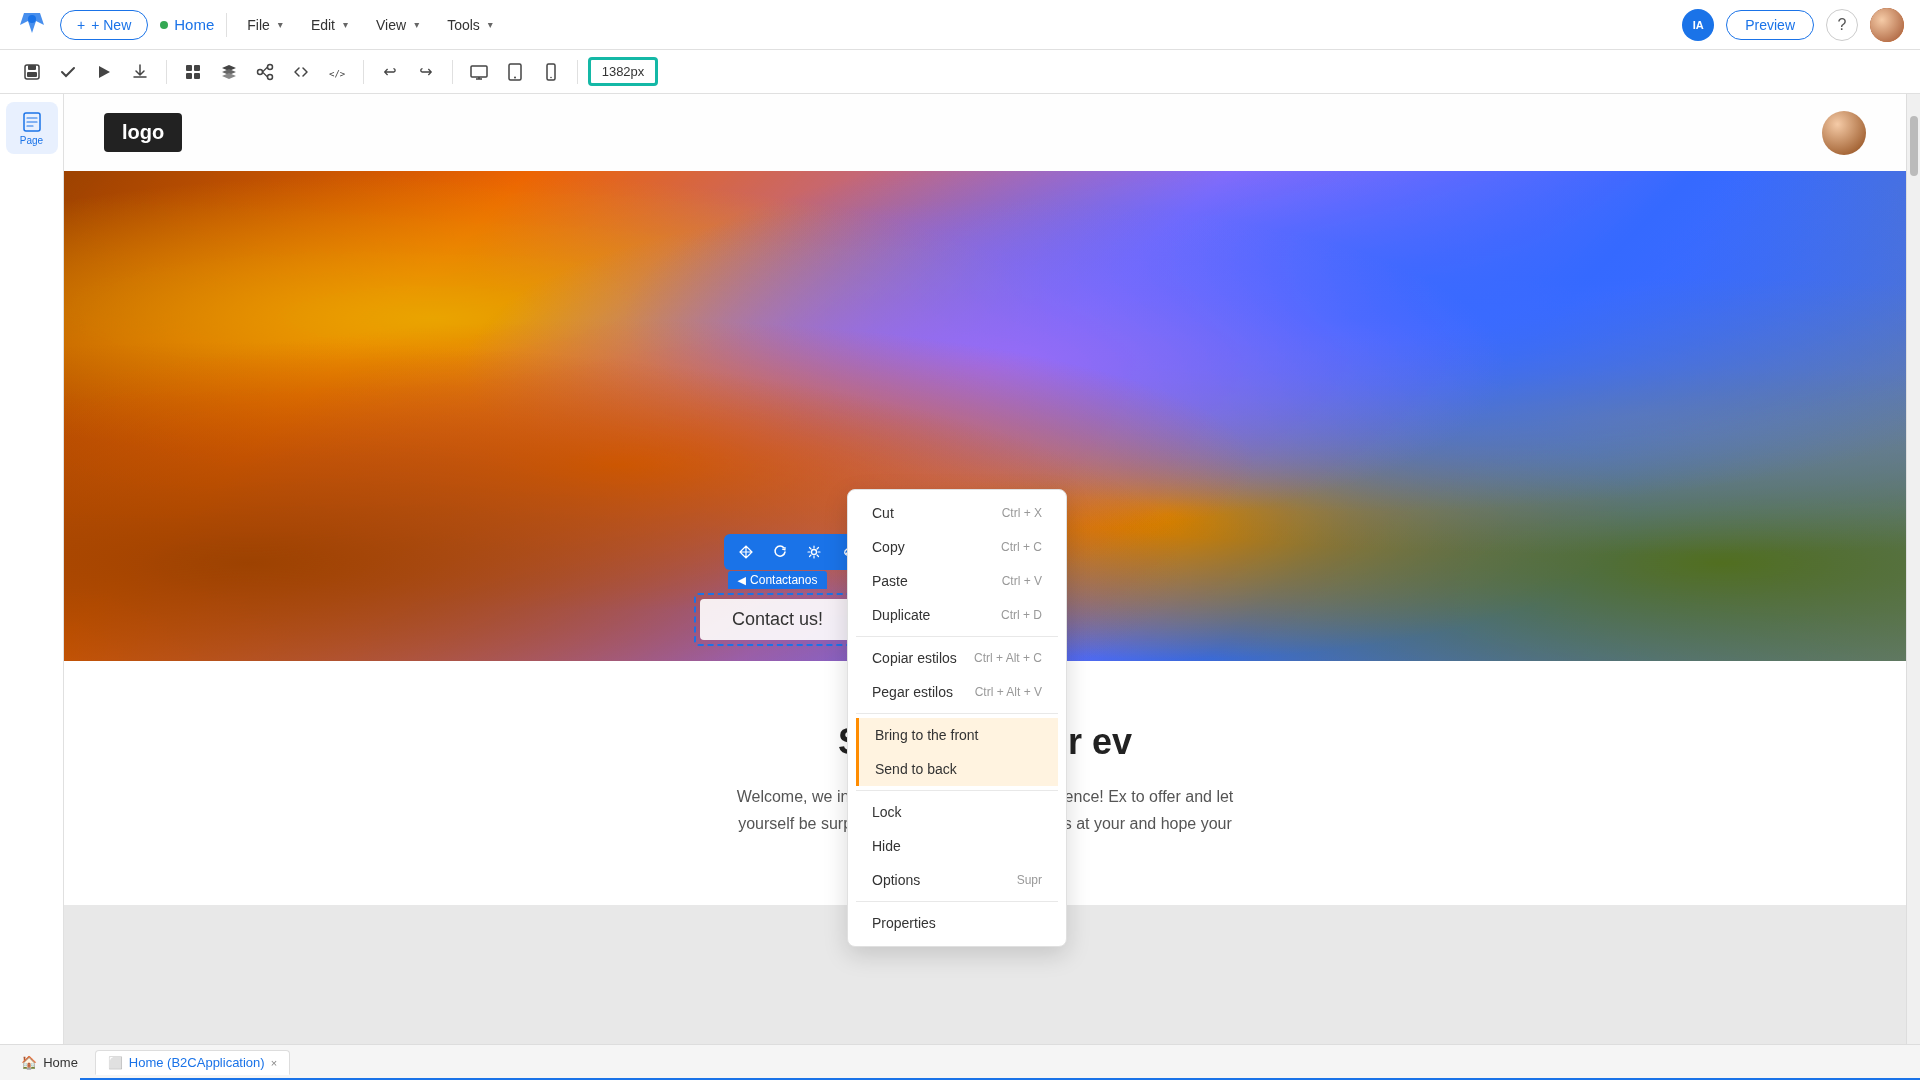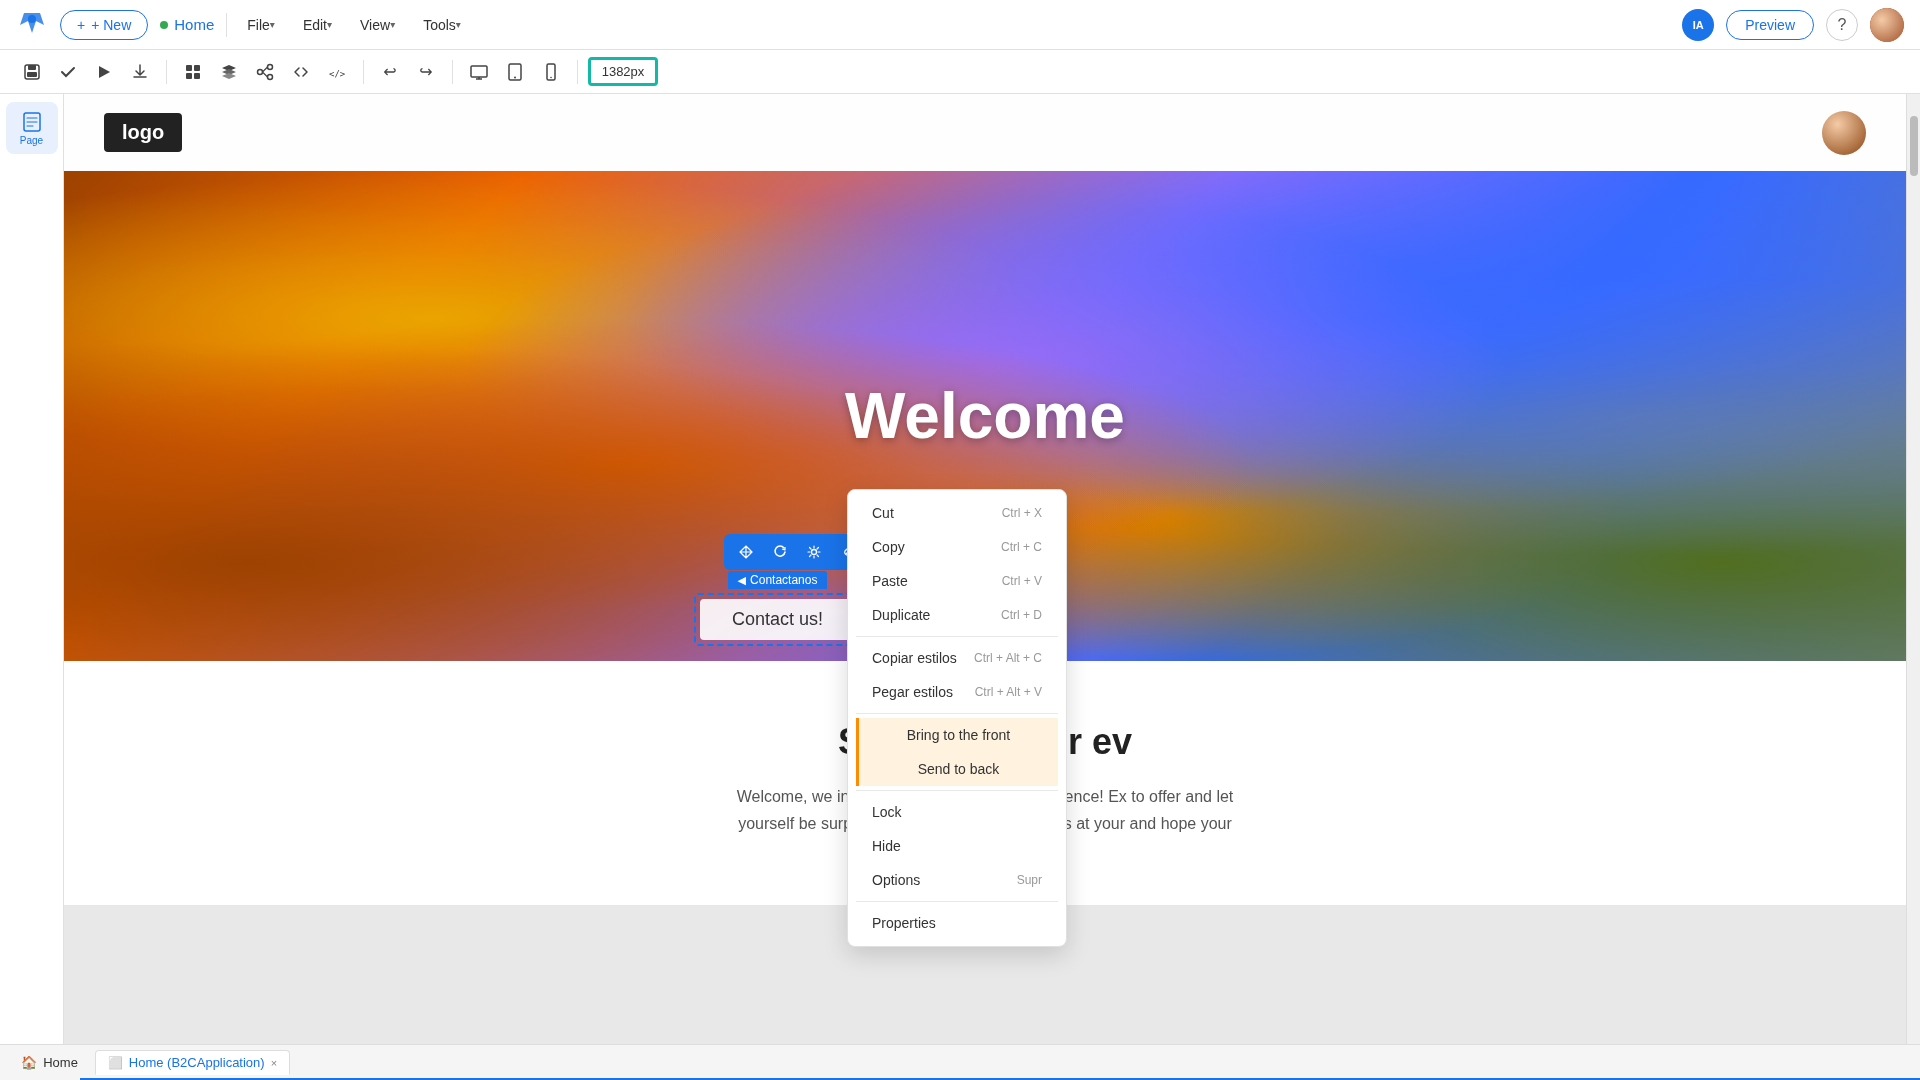--- a/index.html
+++ b/index.html
@@ -17,21 +17,21 @@
       padding: 6px 16px; border-radius: 20px; font-size: 14px; font-weight: 500;
       cursor: pointer;
     }
     .home-tab {
       display: flex; align-items: center; gap: 6px;
       color: #1a73e8; font-size: 15px; font-weight: 500;
     }
     .home-dot { width: 8px; height: 8px; background: #34a853; border-radius: 50%; }
     .top-sep { width: 1px; height: 24px; background: #e0e0e0; }
     .top-menu-item {
-      display: flex; align-items: center; gap: 0;
+      display: flex; align-items: center; gap: 8px;
       color: #333; font-size: 14px; cursor: pointer; padding: 4px 8px;
     }
     .chevron { font-size: 10px; color: #666; }
     .spacer { flex: 1; }
     .ia-btn {
       width: 32px; height: 32px; border-radius: 50%; background: #1a73e8;
       color: white; font-size: 11px; font-weight: 700; display: flex; align-items: center; justify-content: center;
       cursor: pointer;
     }
     .preview-btn {
@@ -196,21 +196,21 @@
       position: absolute; top: 395px; left: 783px;
       background: #fff; border: 1px solid #e0e0e0; border-radius: 8px;
       box-shadow: 0 8px 24px rgba(0,0,0,0.15); min-width: 220px; z-index: 200;
       padding: 6px 8px; overflow: hidden;
     }
     .ctx-item {
       display: flex; align-items: center; justify-content: space-between;
       padding: 9px 16px; font-size: 14px; color: #333; cursor: pointer;
     }
     .ctx-item.highlighted {
-      background: #FFF3E0; border-left: 3px solid #FF8C00; justify-content: center;
+      background: #FFF3E0; border-left: 3px solid #FF8C00;
     }
     .ctx-shortcut { color: #999; font-size: 12px; }
     .ctx-sep { height: 1px; background: #e8e8e8; margin: 4px 0; }
 
     
     #bottom-bar {
       height: 36px; background: #f5f5f5; border-top: 1px solid #ddd;
       display: flex; align-items: center; padding: 0 8px; gap: 4px;
     }
     .bottom-tab {
@@ -415,23 +415,20 @@
                radial-gradient(ellipse at 50% 40%, #9370DB 0%, transparent 40%),
                radial-gradient(ellipse at 70% 30%, #4169E1 0%, transparent 40%),
                radial-gradient(ellipse at 85% 50%, #708090 0%, transparent 40%),
                radial-gradient(ellipse at 90% 80%, #556B2F 0%, transparent 35%),
                radial-gradient(ellipse at 20% 30%, #DAA520 0%, transparent 30%),
                radial-gradient(ellipse at 60% 70%, #FF8C00 0%, transparent 30%),
                linear-gradient(135deg, #8B4513 0%, #D2691E 20%, #9370DB 50%, #4169E1 70%, #708090 100%);
              ">
         </div>
         <div class="hero-content">
-          <div class="hero-title">
-            <span>Welcome</span>
-          </div>
         </div>
 
         <div class="floating-toolbar">
           <div class="ft-btn">
             <svg width="16" height="16" viewBox="0 0 16 16" fill="white">
                 <path d="M8 2 L8 14 M2 8 L14 8 M5 5 L8 2 L11 5 M5 11 L8 14 L11 11 M5 5 L2 8 L5 11 M11 5 L14 8 L11 11" stroke="white" stroke-width="1.2" fill="none"></path>
               </svg>
           </div>
           <div class="ft-btn">
             <svg width="16" height="16" viewBox="0 0 16 16" fill="none">

